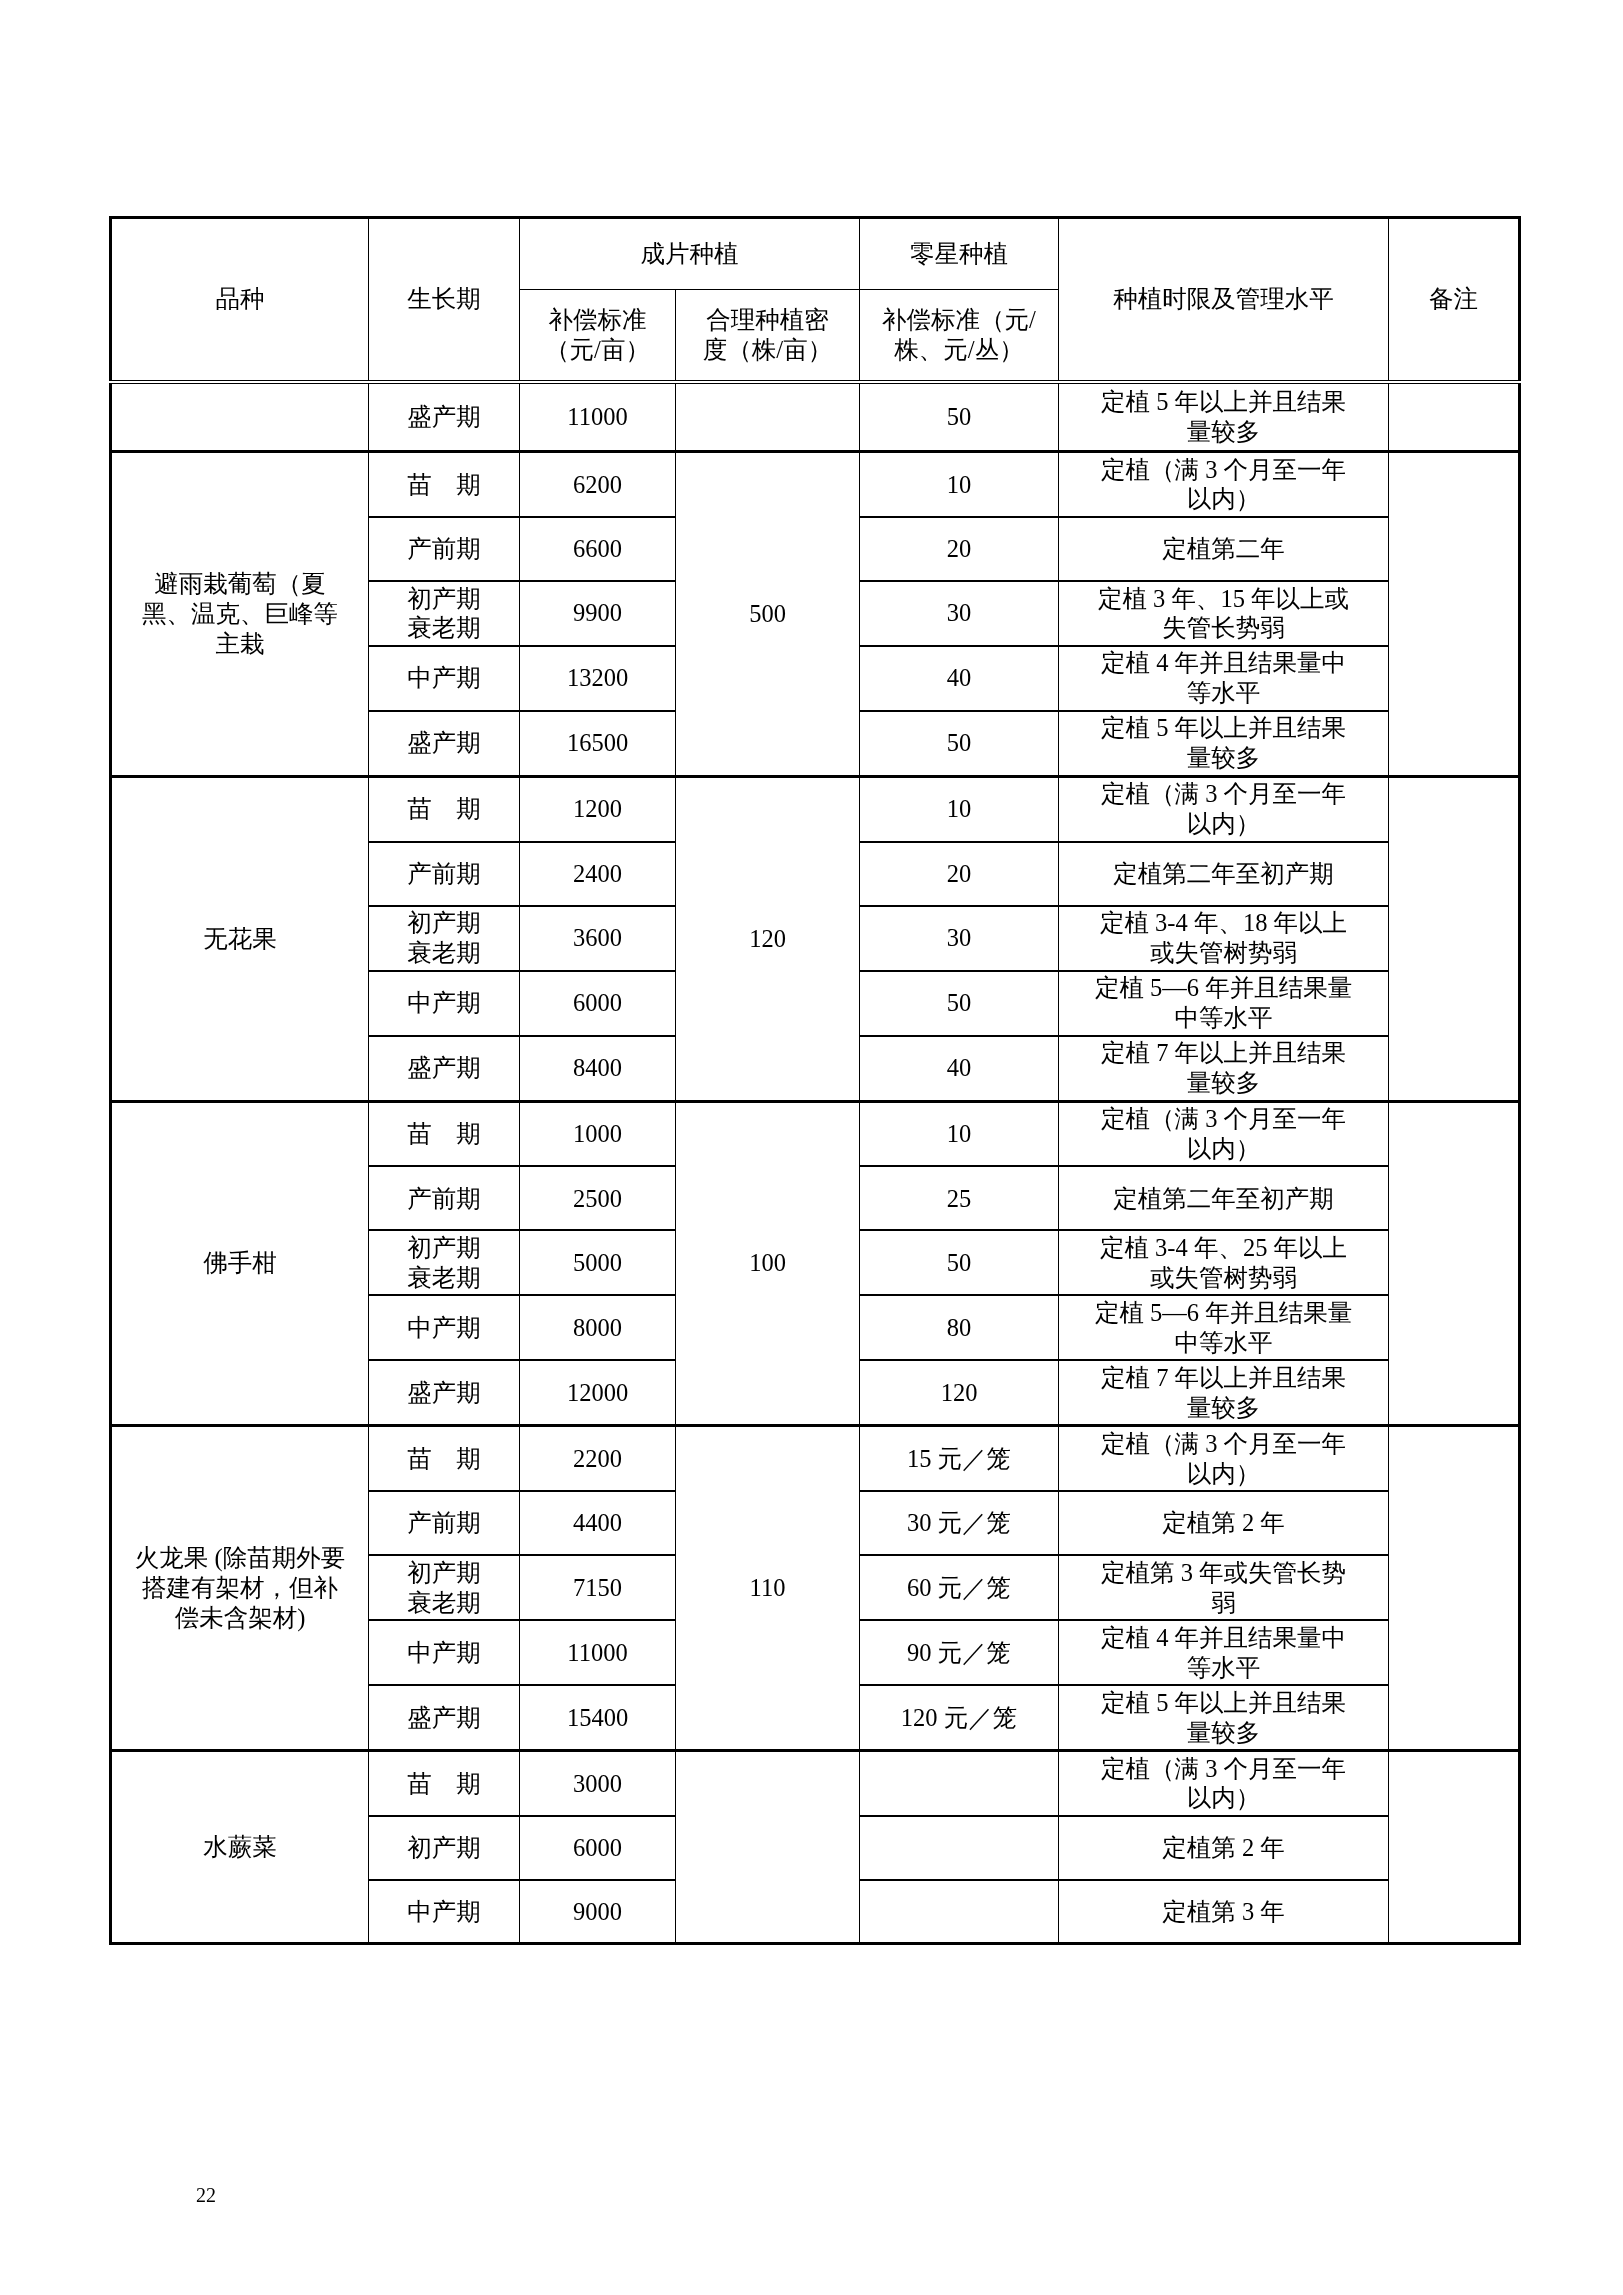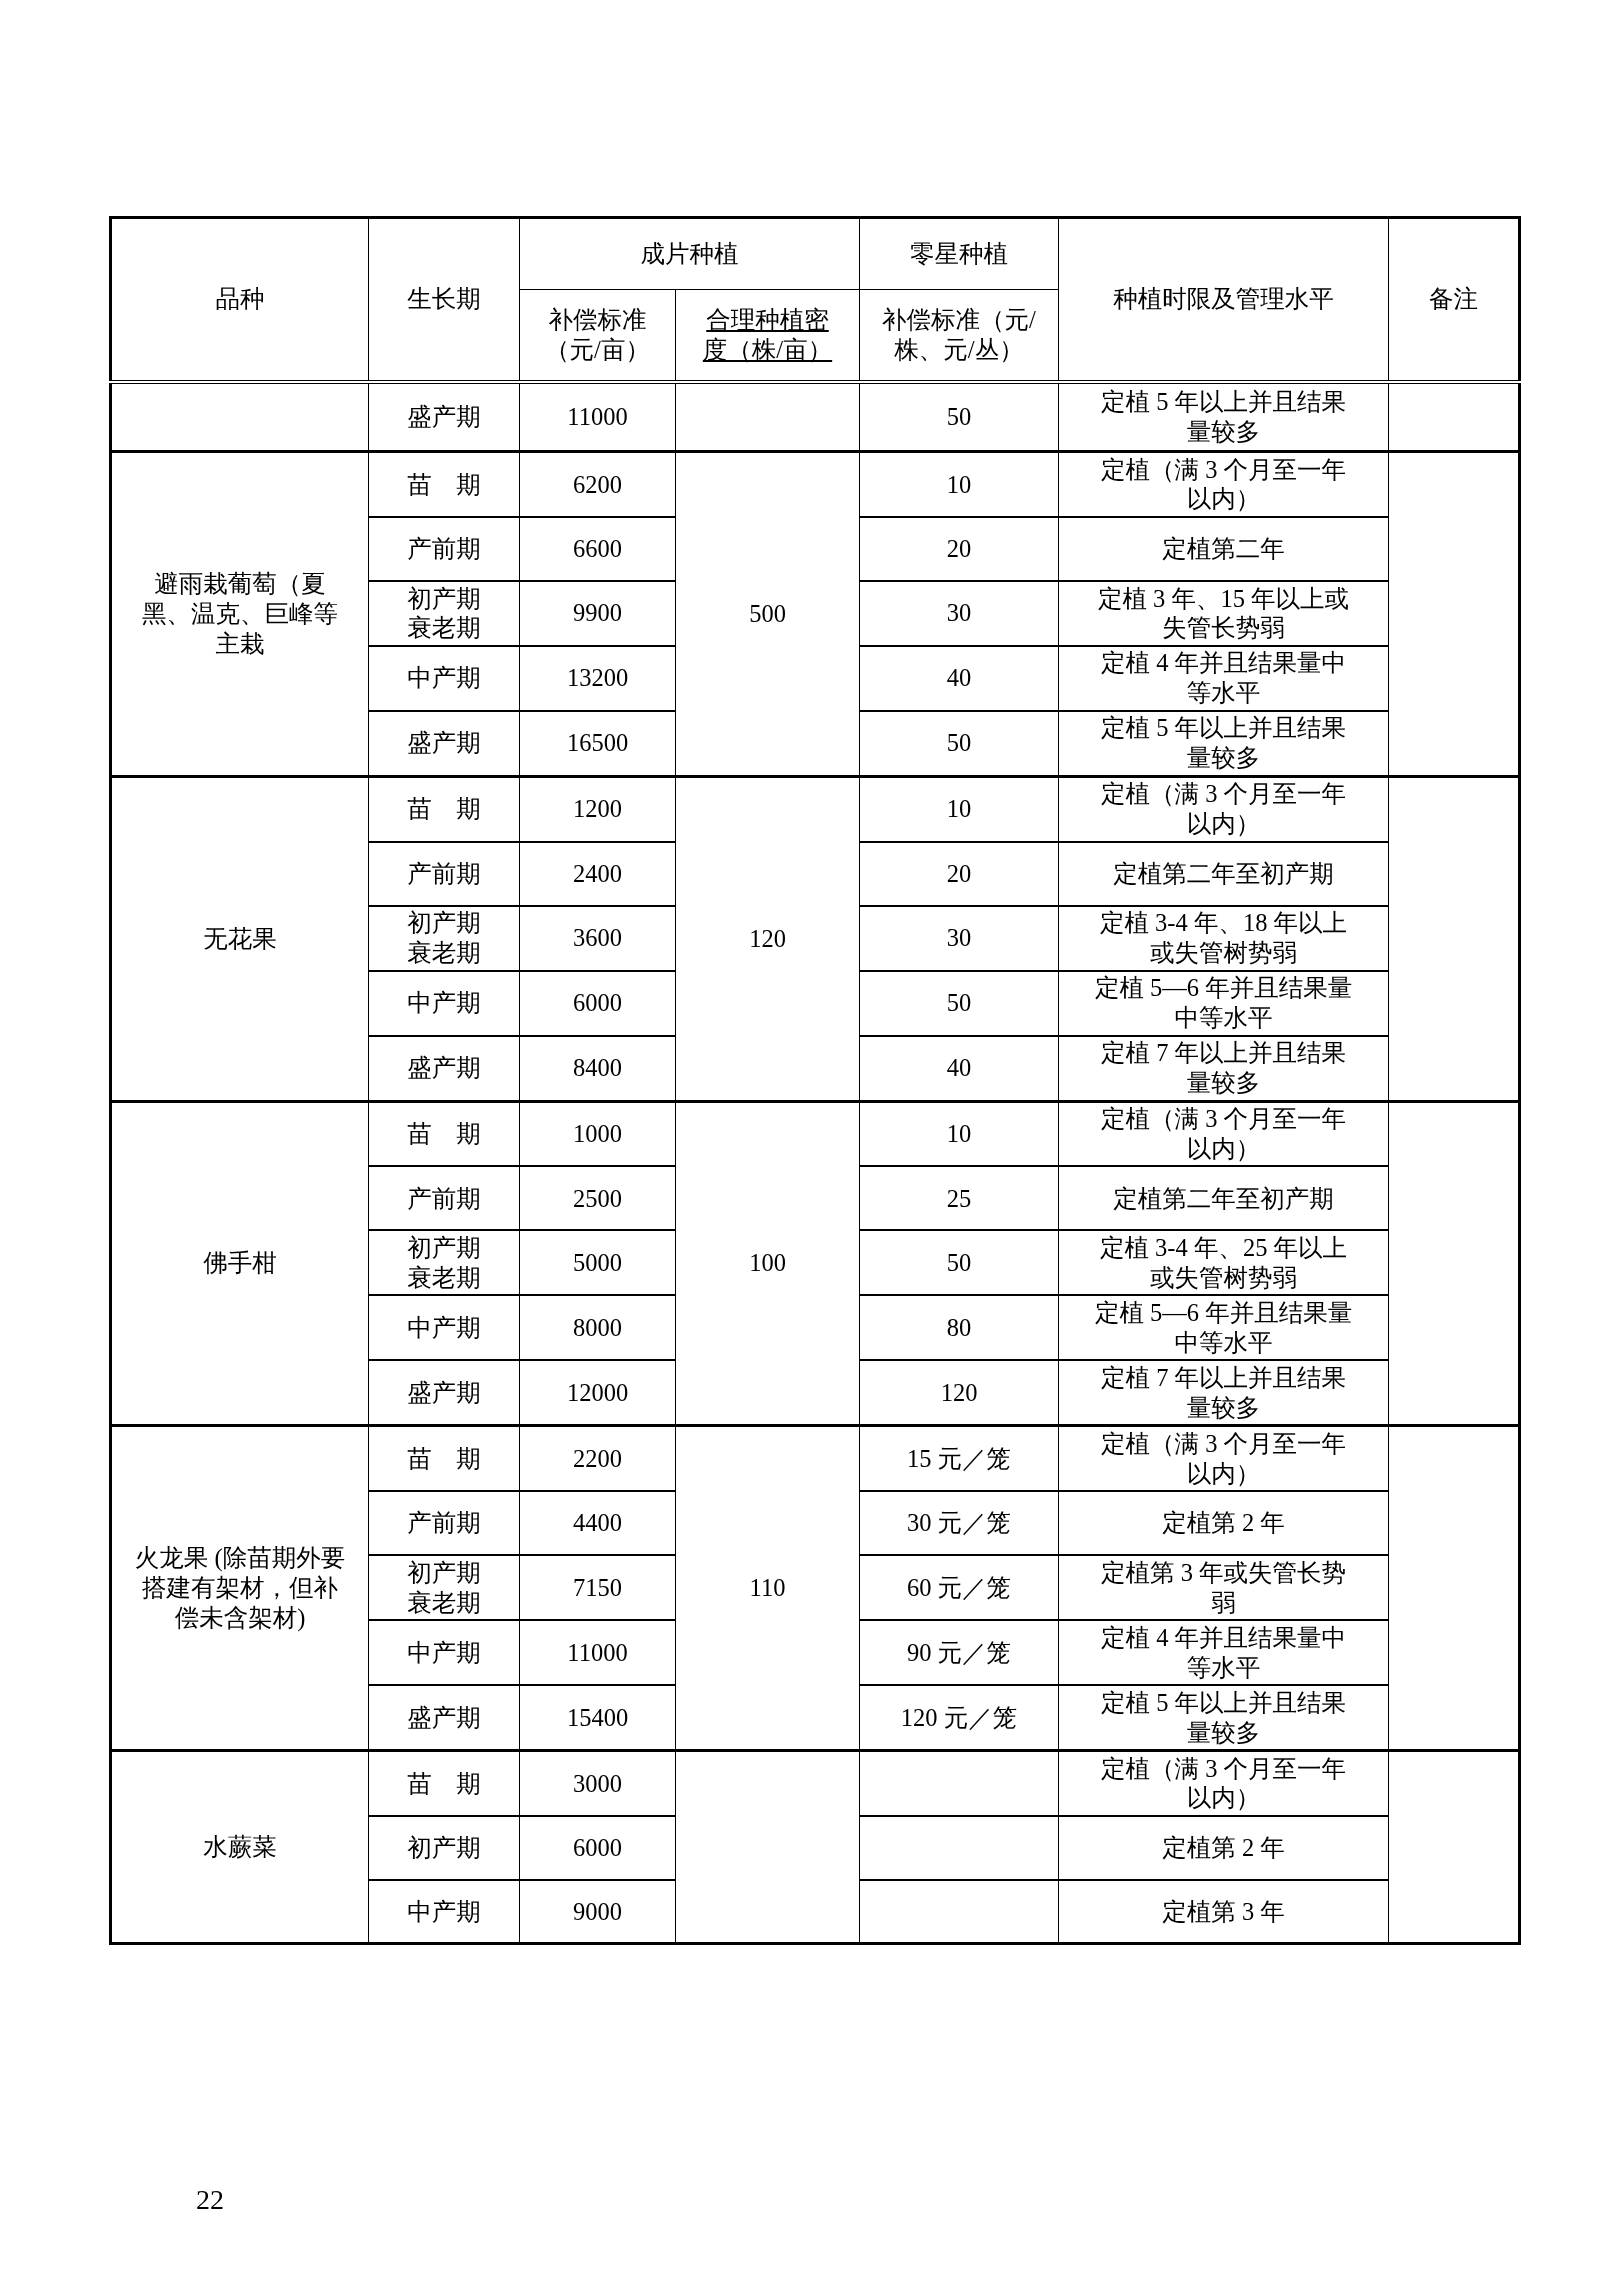--- a/index.html
+++ b/index.html
@@ -36,26 +36,26 @@
   thead tr.h1 { height: 72px; }
   thead tr.h2 { height: 92px; }
   tbody tr { height: 64px; }
   tbody tr.cont-row { height: 70px; }
   tbody td { border-top-width: 2.5px; border-bottom-width: 2.5px; }
   tbody tr.section-start td { border-top-width: 3.3px; }
   tbody tr.cont-row td { border-top: 4.9px double #000; }
   td.variety-cell { padding: 1.6px 19.6px; white-space: pre-line; margin-left: 20px; }
   td.period-cell  { white-space: pre-line; }
   td.time-cell    { padding: 1.6px 34px; margin-top: 28px; }
-  th.h-density    { padding: 1.6px 19.6px; text-decoration: underline; }
+  th.h-density    { padding: 1.6px 19.6px; }
   th.h-scat-comp  { padding: 1.6px 22px; font-family: Liberation Serif, serif; }
   .page-number {
     position: absolute;
     left: 196px; top: 2183px;
-    font-size: 28px;
+    font-size: 20px;
     line-height: 1.2;
   }
 </style>
 </head>
 <body>
 
 <div class="page">
 
   <table class="comp">
     <colgroup>

